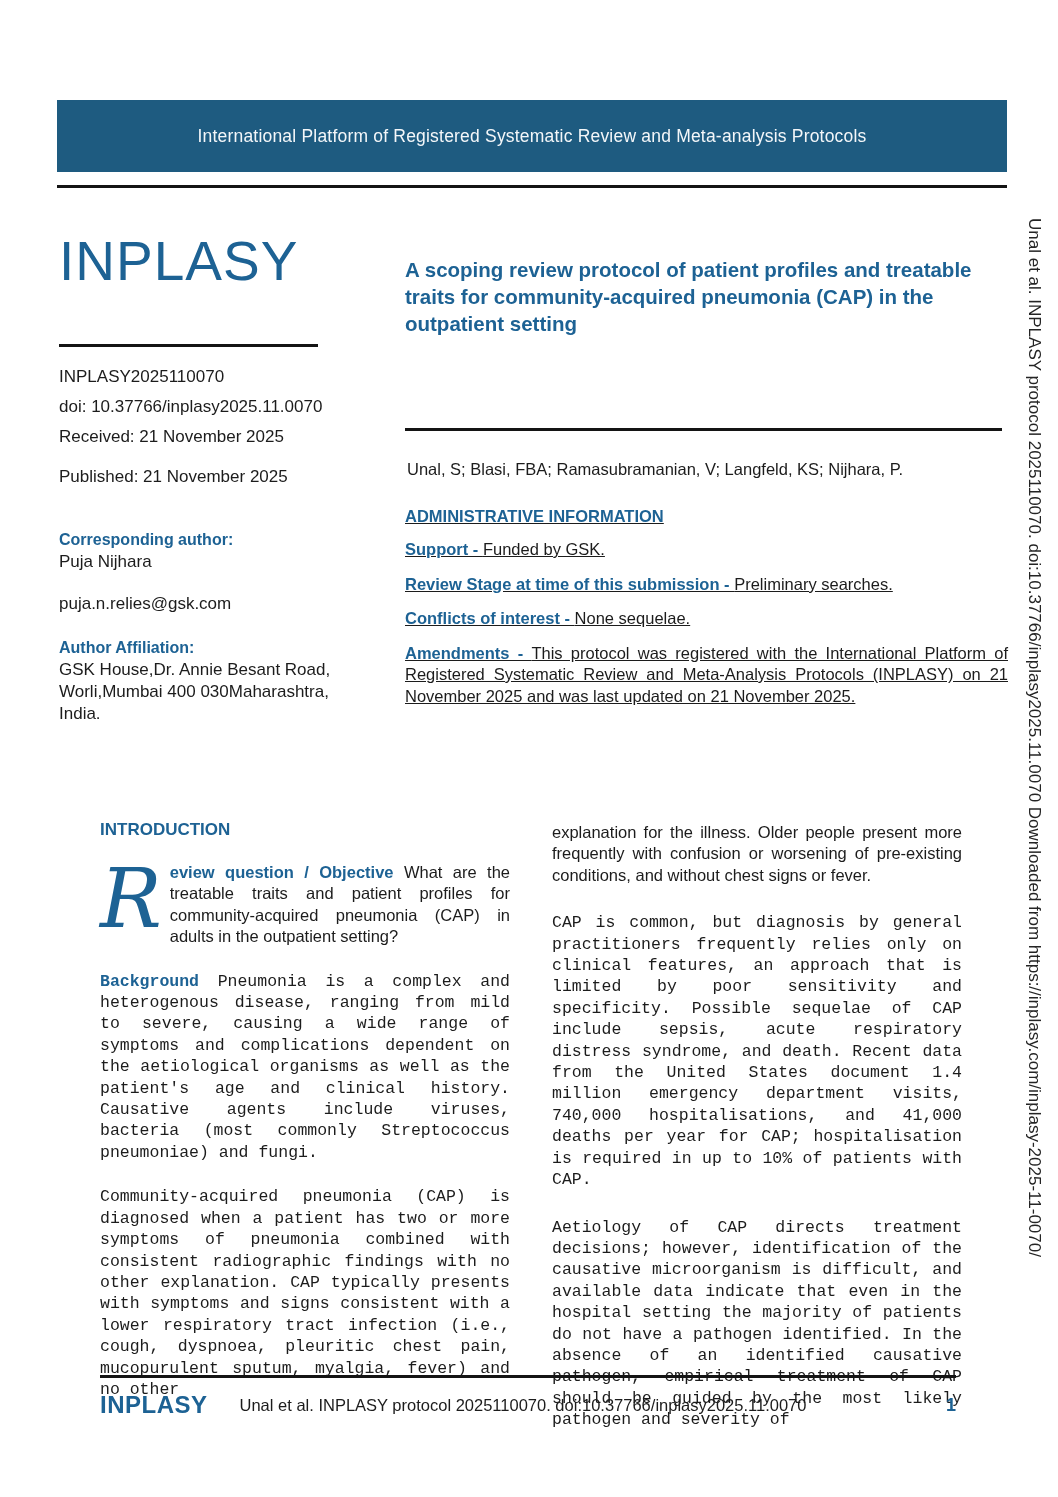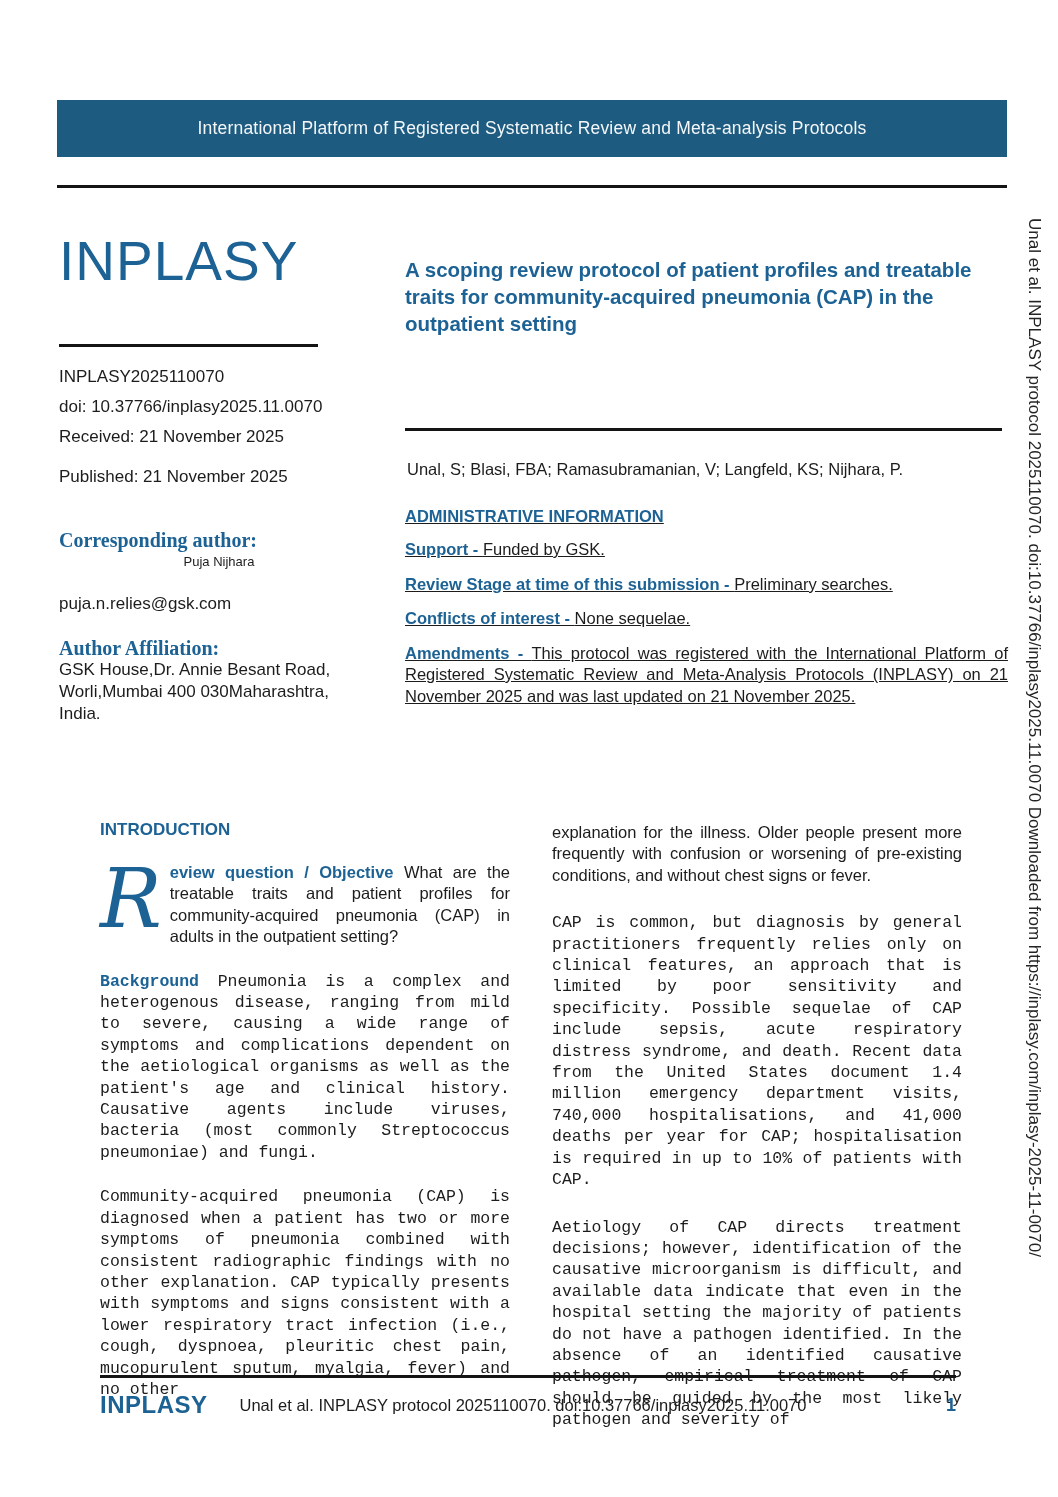--- a/index.html
+++ b/index.html
@@ -12,35 +12,35 @@
   .page{
     position:relative;
     width:1058px;height:1497px;
     background:#ffffff;
     font-family:"Liberation Sans", sans-serif;
     color:var(--ink);
     overflow:hidden;
   }
   
   .banner{
-    position:absolute;left:57px;top:100px;width:950px;height:57px;
+    position:absolute;left:57px;top:100px;width:950px;height:72px;
     background:var(--banner);
     display:flex;align-items:center;justify-content:center;
   }
   .banner-title{color:#f4f7f9;font-size:17.5px;letter-spacing:0.2px;}
   .rule-top{position:absolute;left:57px;top:185px;width:950px;height:3px;background:var(--rule);}
   
   .masthead{position:absolute;left:59px;top:233px;width:320px;}
   .logo-big{font-size:55px;font-weight:500;color:var(--accent);letter-spacing:1px;line-height:1.05;}
   .logo-rule{width:259px;height:3px;background:var(--rule);margin-top:53px;}
   .mast-info{margin-top:15px;font-size:17px;line-height:30px;}
   .mast-info .pub{margin-top:10px;}
   .ca-block{margin-top:37px;}
-  .blue-label{color:var(--accent);font-weight:bold;font-size:20px;line-height:22px;font-family:Liberation Serif, serif;}
-  .ca-name{font-size:13px;line-height:22px;text-align:center;}
+  .blue-label{color:var(--accent);font-weight:bold;font-size:16px;line-height:22px;}
+  .ca-name{font-size:17px;line-height:22px;}
   .ca-email{font-size:17px;margin-top:20px;line-height:22px;}
   .affil-block{margin-top:22px;}
   .affil-text{font-size:17px;line-height:22px;width:292px;}
   
   .article-title{
     position:absolute;left:405px;top:256px;width:578px;
     color:var(--accent);font-weight:bold;font-size:20.5px;line-height:27px;
   }
   .rule-authors{position:absolute;left:405px;top:428px;width:597px;height:2.5px;background:var(--rule);}
   .authors-line{position:absolute;left:407px;top:460px;width:603px;font-size:16.5px;}

